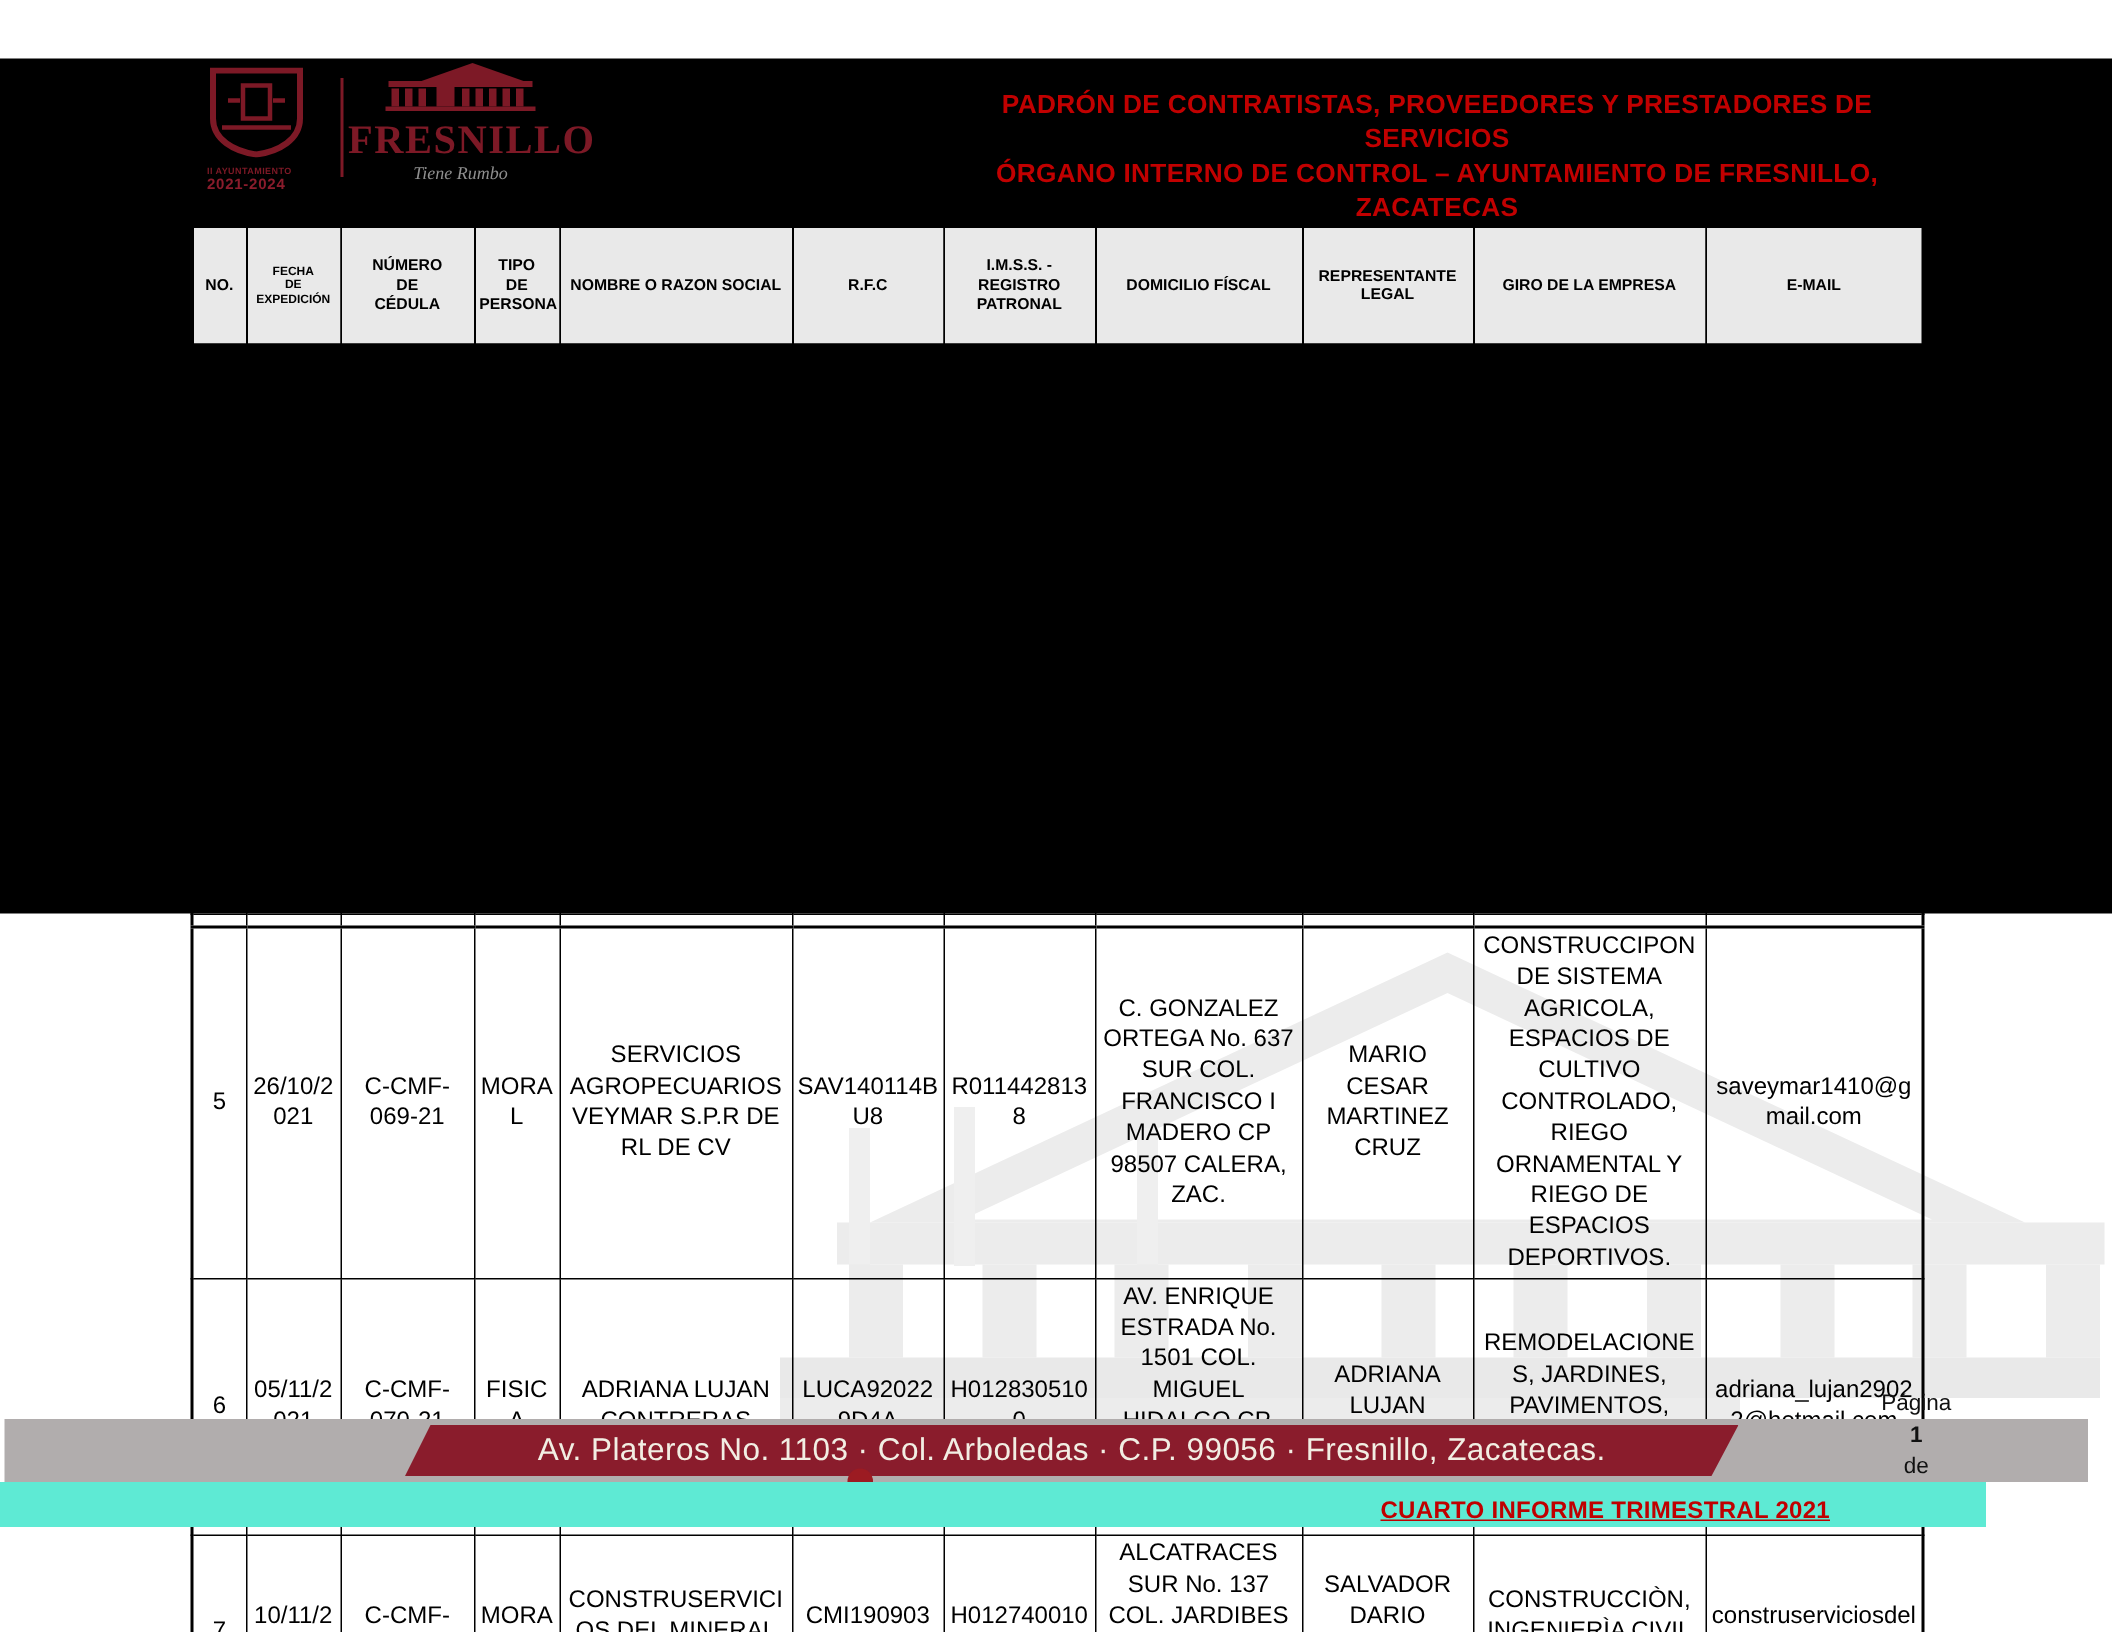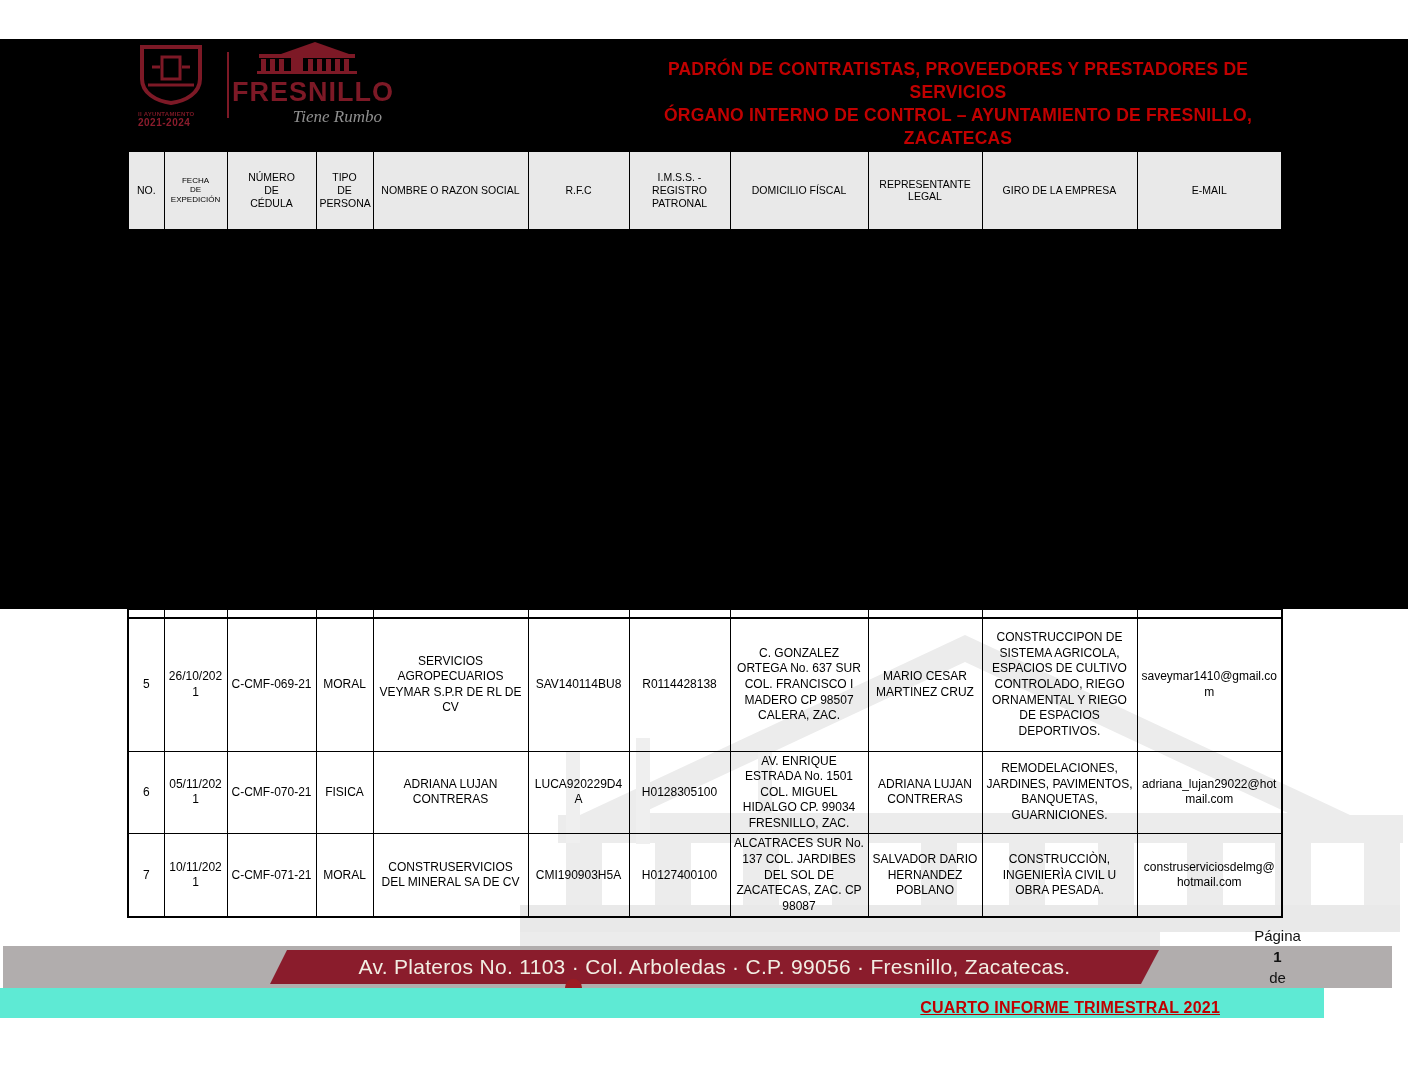--- a/index.html
+++ b/index.html
@@ -31,35 +31,35 @@
   .report-label{color:#c00000;font-weight:bold;font-size:16px;line-height:1;
     text-decoration:underline;margin:0 104px 2px 0;letter-spacing:.2px;}
 
   
   .hdr{position:absolute;z-index:3;}
   .seal-box{left:138px;top:45px;width:72px;text-align:left;}
   .seal-caption1{color:#7d1926;font-size:6px;font-weight:bold;margin-top:2px;letter-spacing:.3px;}
   .seal-caption2{color:#8a1c2c;font-size:10px;font-weight:bold;letter-spacing:.5px;}
   .hdr-divider{left:227px;top:52px;width:2px;height:66px;background:#7d1926;}
   .brand-box{left:232px;top:42px;width:150px;text-align:center;}
-  .brand-word{font-family:Liberation Sans, sans-serif;color:#7d1926;font-weight:bold;
+  .brand-word{font-family:Liberation Serif, serif;color:#7d1926;font-weight:bold;
     font-size:27px;line-height:1;letter-spacing:1px;margin-top:1px;}
   .brand-slogan{font-family:"Liberation Serif",serif;font-style:italic;color:#8f8f8f;
-    font-size:17px;line-height:1;margin-top:2px;text-align:right;}
+    font-size:12px;line-height:1;margin-top:2px;}
   .doc-title{left:633px;top:58px;width:650px;text-align:center;color:#c10000;
     font-weight:bold;font-size:17.5px;line-height:23px;letter-spacing:.2px;}
 
   
   table.doc-table{position:absolute;left:127px;top:150px;z-index:3;border-collapse:collapse;
     table-layout:fixed;width:1156px;border:2px solid #000;}
   .doc-table th,.doc-table td{border:1px solid #000;padding:2px 3px;text-align:center;
     vertical-align:middle;overflow:hidden;}
-  .doc-table th{background:#e9e9e9;font-size:10.5px;font-weight:normal;white-space:pre-line;line-height:1.2;}
+  .doc-table th{background:#e9e9e9;font-size:10.5px;font-weight:bold;white-space:pre-line;line-height:1.2;}
   .doc-table th.small{font-size:8px;}
-  .doc-table td{font-size:12px;line-height:1.3;background:transparent;overflow-wrap:anywhere;}
+  .doc-table td{font-size:16px;line-height:1.3;background:transparent;overflow-wrap:anywhere;}
   tr.row-head{height:78px;}
   tr.row-redacted{height:380px;}
   tr.row-redacted td{border-color:#000;}
   tr.row-sliver{height:9px;}
   tr.row-sliver td{border-bottom:2px solid #000;}
   tr.row-r5{height:133px;}
   tr.row-r6{height:80px;}
   tr.row-r7{height:75px;}
 
   

